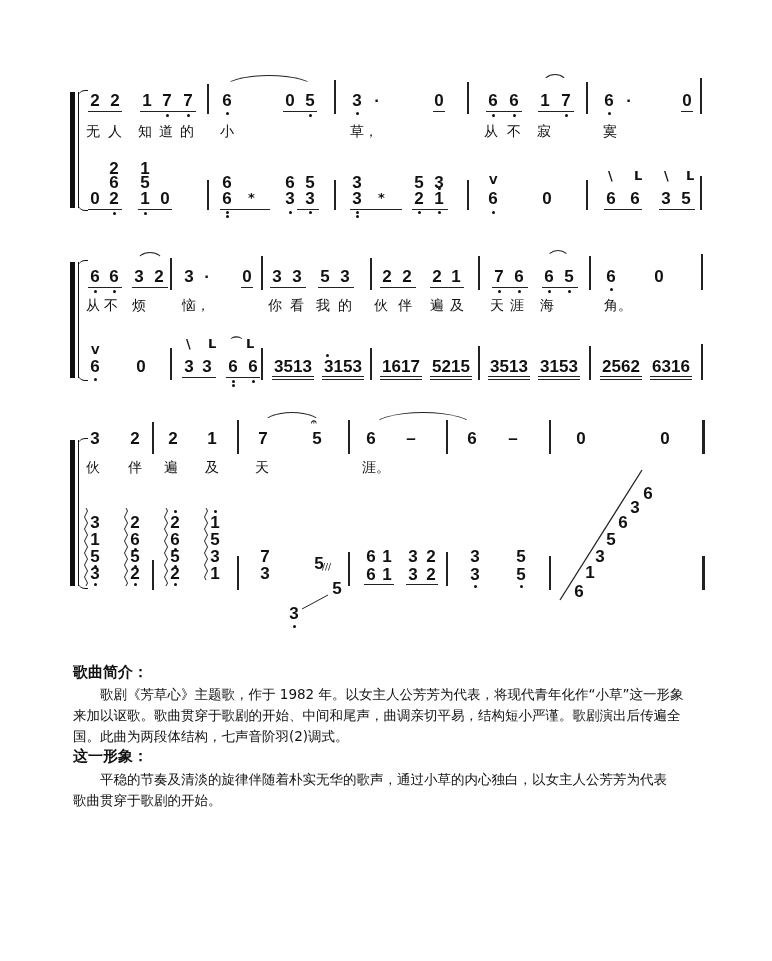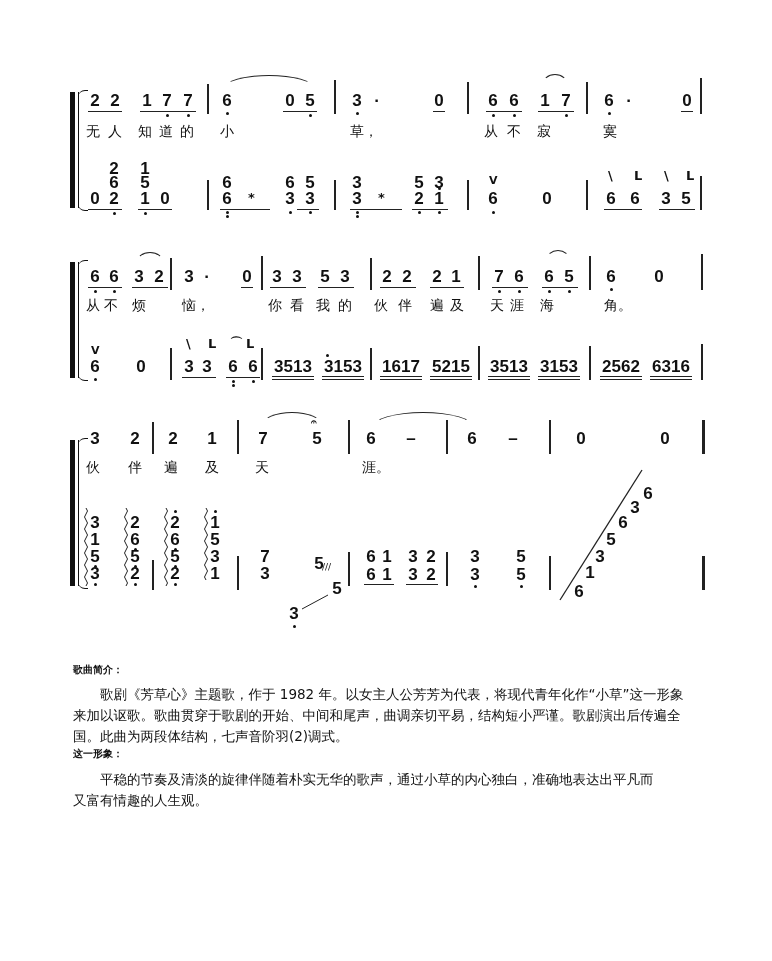--- a/index.html
+++ b/index.html
@@ -8,21 +8,21 @@
   .abs { position:absolute; }
   .n { position:absolute; font-family:"Liberation Sans","DejaVu Sans",sans-serif; font-weight:bold; font-size:17px; line-height:17px; text-align:center; width:14px; color:#111; }
   .ly { position:absolute; font-family:"DejaVu Sans",sans-serif; font-size:14px; line-height:16px; color:#111; }
   .bar { position:absolute; width:2px; background:#222; }
   .ul { position:absolute; height:1px; background:#222; }
   .dot { position:absolute; width:3px; height:3px; border-radius:50%; background:#111; }
   .brk { position:absolute; width:5px; background:#111; }
   .brk-thin { position:absolute; width:1px; background:#111; }
   .slur { position:absolute; border:1.5px solid #222; border-bottom:none; border-left-color:transparent; border-right-color:transparent; border-radius:50% 50% 0 0 / 100% 100% 0 0; }
   .mark { position:absolute; font-size:13px; font-weight:bold; font-family:"DejaVu Sans",sans-serif; }
-  .heading { position:absolute; font-family:"DejaVu Sans",sans-serif; font-weight:bold; font-size:10px; }
+  .heading { position:absolute; font-family:"DejaVu Sans",sans-serif; font-weight:bold; font-size:15px; }
   .para { position:absolute; font-family:"DejaVu Sans",sans-serif; font-size:13.5px; line-height:21px; }
 </style>
 </head>
 <body>
 
 <div>
 
   <div class="brk" style="left:70px;top:92px;height:116px;"></div>
   <div class="brk-thin" style="left:78px;top:92px;height:116px;"></div>
   <div class="abs" style="left:78px;top:90px;width:10px;height:6px;border-top:1.5px solid #111;border-radius:8px 0 0 0;"></div>
@@ -403,15 +403,15 @@
 
   <div class="bar" style="left:702px;top:556px;height:34px;width:3px;"></div>
 </div>
 
 <div>
   <div class="heading" style="left:73px;top:663px;">歌曲简介：</div>
   <div class="para" style="left:100px;top:684px;">歌剧《芳草心》主题歌，作于 1982 年。以女主人公芳芳为代表，将现代青年化作“小草”这一形象</div>
   <div class="para" style="left:73px;top:705px;">来加以讴歌。歌曲贯穿于歌剧的开始、中间和尾声，曲调亲切平易，结构短小严谨。歌剧演出后传遍全</div>
   <div class="para" style="left:73px;top:726px;">国。此曲为两段体结构，七声音阶羽(2)调式。</div>
   <div class="heading" style="left:73px;top:747px;">这一形象：</div>
-  <div class="para" style="left:100px;top:769px;">平稳的节奏及清淡的旋律伴随着朴实无华的歌声，通过小草的内心独白，准确地表达出平凡而</div>
-  <div class="para" style="left:73px;top:790px;">又富有情趣的人生观。</div>
+  <div class="para" style="left:100px;top:769px;">平稳的节奏及清淡的旋律伴随着朴实无华的歌声，通过小草的内心独白，以女主人公芳芳为代表</div>
+  <div class="para" style="left:73px;top:790px;">歌曲贯穿于歌剧的开始。</div>
 </div>
 
 </body></html>

